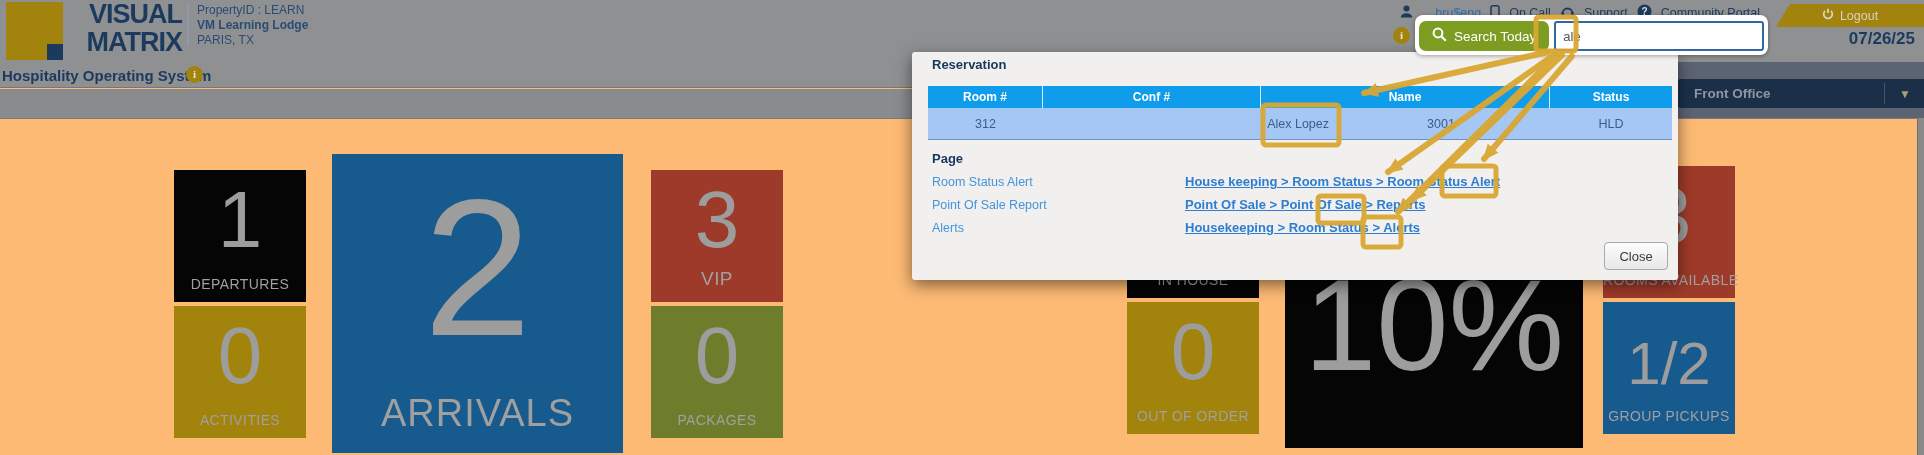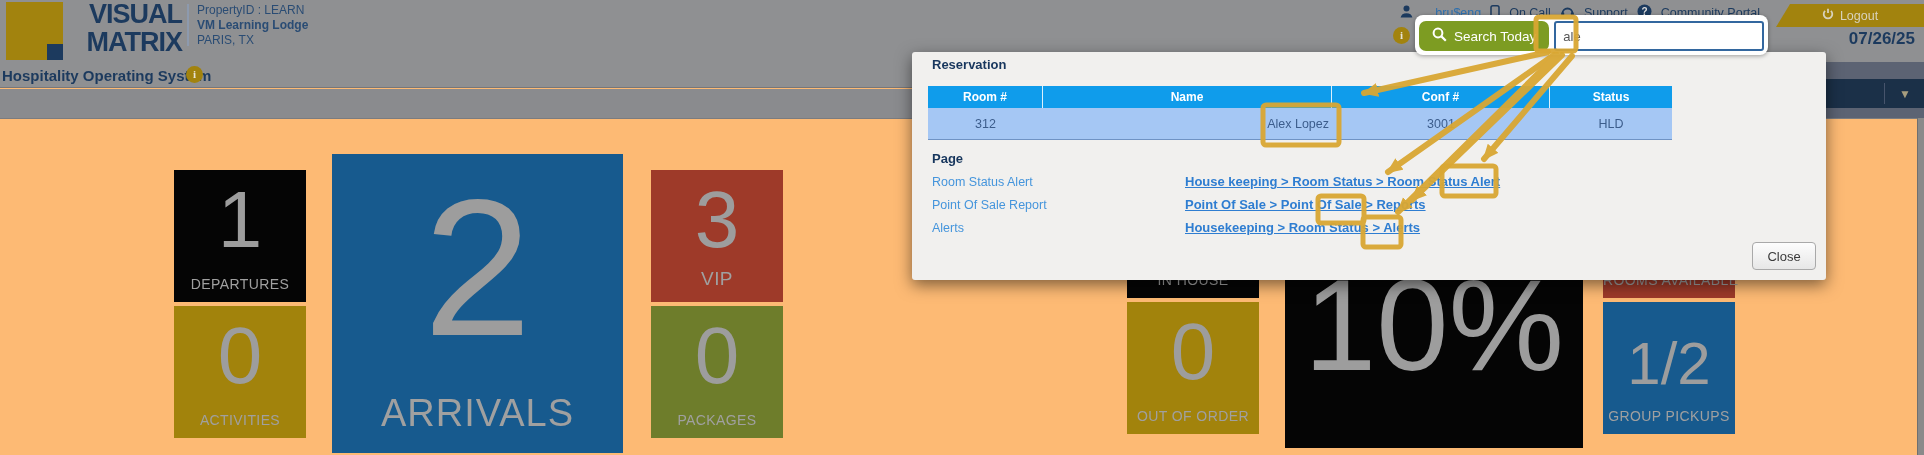--- a/index.html
+++ b/index.html
@@ -73,21 +73,21 @@
   .t-inhouse{left:1127px;top:166px;width:132px;height:132px;}
   .t-outoforder{left:1127px;top:302px;width:132px;height:132px;}
   .t-occupancy{left:1285px;top:160px;width:298px;height:288px;}
   .t-occupancy .num{font-size:130px;top:100px;}
   .t-occupancy .lbl{font-size:36px;bottom:26px;}
   .t-roomsavail{left:1603px;top:166px;width:132px;height:132px;}
   .t-grouppickups{left:1603px;top:302px;width:132px;height:132px;}
   .t-grouppickups .num{font-size:60px;top:32px;}
 
   
-  .popup{position:absolute;left:912px;top:52px;width:914px;height:228px;background:#f1f0ee;
+  .popup{position:absolute;left:912px;top:52px;width:766px;height:228px;background:#f1f0ee;
          border-radius:3px;box-shadow:0 5px 16px rgba(0,0,0,.5);z-index:30;}
   .popup .ptitle{position:absolute;left:20px;top:5px;color:#17365d;font-weight:bold;font-size:13px;}
   .restable{position:absolute;left:16px;top:34px;width:744px;font-size:12px;}
   .restable .hrow{display:flex;background:#0f9ceb;color:#fff;font-weight:bold;height:22px;}
   .restable .hrow .cell{border-right:1px solid rgba(255,255,255,.85);}
   .restable .hrow .cell:last-child{border-right:none;}
   .restable .drow{display:flex;background:#a5c7f4;color:#3c5d8c;height:32px;font-size:12.5px;
                   border-bottom:1px solid #6f93c4;cursor:pointer;}
   .restable .cell{display:flex;align-items:center;justify-content:center;}
   .restable .c1{width:115px;}.restable .c2{width:289px;}.restable .c3{width:218px;}.restable .c4{width:122px;}
@@ -230,22 +230,22 @@
   <div class="tile t-grouppickups" style="background: rgb(23, 90, 142);">
     <div class="num">1/2</div>
     <div class="lbl">GROUP PICKUPS</div>
   </div>
 
   <div class="popup">
     <div class="ptitle">Reservation</div>
     <div class="restable">
       <div class="hrow">
         <div class="cell c1">Room #</div>
+        <div class="cell c3">Conf #</div>
         <div class="cell c2">Name</div>
-        <div class="cell c3">Conf #</div>
         <div class="cell c4">Status</div>
       </div>
       <div class="drow">
         <div class="cell c1">312</div>
         <div class="cell c2">Alex Lopez</div>
         <div class="cell c3">3001</div>
         <div class="cell c4">HLD</div>
       </div>
     </div>
     <div class="pgtitle">Page</div>

